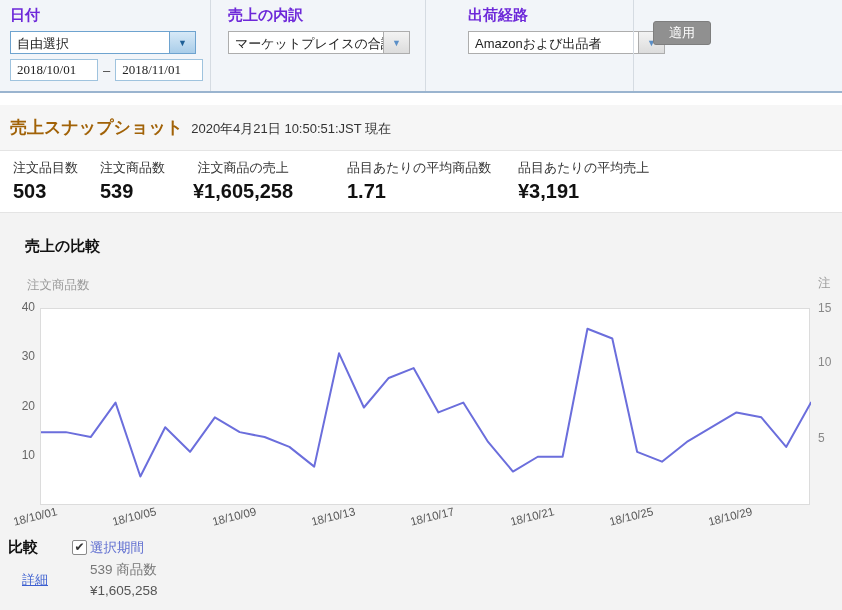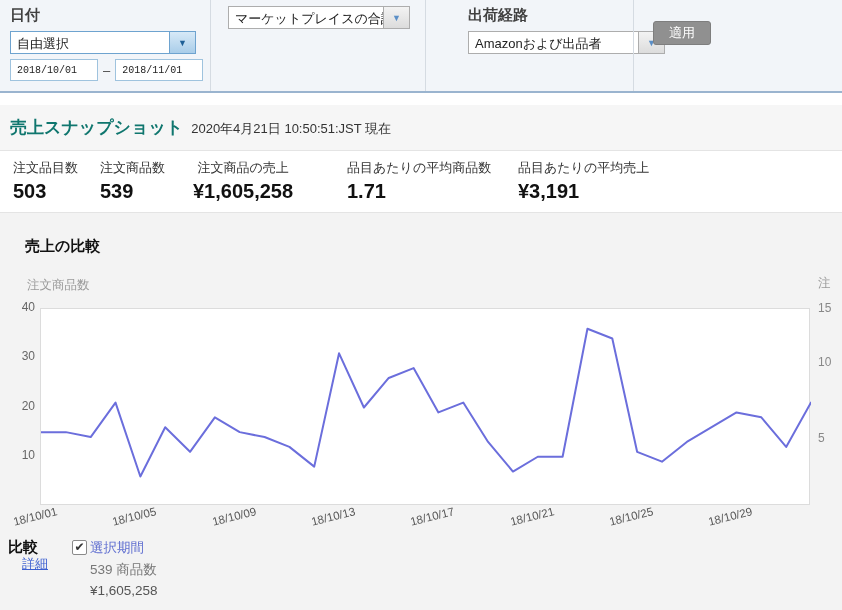--- a/index.html
+++ b/index.html
@@ -8,51 +8,51 @@
     position: relative; width: 842px; height: 610px;
     overflow: hidden; background: #fff;
   }
 
   
   #filter-bar {
     position: absolute; left: 0; top: 0; width: 842px; height: 93px;
     background: #f2f5f9; border-bottom: 2px solid #9ab4cf;
   }
   .filter-group { position: absolute; top: 6px; }
-  .filter-label { font-size: 15px; font-weight: bold; color: #404040; margin-bottom: 6px; }
+  .filter-label { font-size: 15px; font-weight: bold; color: #6d28d9; margin-bottom: 6px; }
   .v-divider { position: absolute; top: 0; width: 1px; height: 91px; background: #d5dbe2; }
 
   .select-box { display: flex; align-items: stretch; background: #fff; height: 23px; }
   .select-box.blue  { border: 1px solid #6ea3cf; width: 186px; }
   .select-box.gray  { border: 1px solid #adadad; }
   .select-value { flex: 1; font-size: 13px; color: #222; padding: 3px 6px; white-space: nowrap; overflow: hidden; }
   .arrow-btn { width: 26px; display: flex; align-items: center; justify-content: center; font-size: 9px; }
   .select-box.blue .arrow-btn { background: linear-gradient(#d7e9f7, #a9cde9); border-left: 1px solid #6ea3cf; color: #1e5f96; }
   .select-box.gray .arrow-btn { background: linear-gradient(#f3f3f3, #dcdcdc); border-left: 1px solid #adadad; color: #5b8fc7; }
 
   .date-range { display: flex; align-items: center; margin-top: 5px; }
   .date-input {
     width: 88px; height: 22px; border: 1px solid #9fc3de; background: #fff;
-    font-size: 10px; color: #222; padding: 2px 6px; font-family: Liberation Mono, monospace;
+    font-size: 13px; color: #222; padding: 2px 6px; font-family: Liberation Serif, serif;
   }
   .range-sep { margin: 0 5px; color: #444; font-size: 13px; }
 
   #apply-button {
     position: absolute; left: 653px; top: 21px; width: 58px; height: 24px;
     background: #909090; color: #fdfdfd; border: 1px solid #7e7e7e; border-radius: 3px;
     font-size: 13px; text-align: center; line-height: 22px; cursor: pointer;
   }
 
   
   #snapshot-header {
     position: absolute; left: 0; top: 105px; width: 842px; height: 46px;
     background: #f6f6f6; border-bottom: 1px solid #e4e4e4;
     display: flex; align-items: center; padding-left: 10px;
   }
-  #snapshot-title { font-size: 17px; font-weight: bold; color: #0f766e; }
+  #snapshot-title { font-size: 17px; font-weight: bold; color: #a16207; }
   #snapshot-timestamp { font-size: 13px; color: #333; margin-left: 8px; padding-top: 3px; }
 
   #stats-band {
     position: absolute; left: 0; top: 152px; width: 842px; height: 61px;
     background: #fff; border-bottom: 1px solid #e4e4e4;
   }
   .stat { position: absolute; top: 7px; }
   .stat-label { font-size: 13px; color: #333; white-space: nowrap; text-align: center; }
   .stat-value { font-size: 20px; font-weight: bold; color: #111; margin-top: 3px; white-space: nowrap; }
 
@@ -69,21 +69,21 @@
   }
   .ytick { position: absolute; left: 0; width: 35px; text-align: right; font-size: 12px; color: #666; }
   .ytick-right { position: absolute; left: 818px; font-size: 12px; color: #888; white-space: nowrap; }
   .xtick {
     position: absolute; font-size: 11.5px; color: #555; white-space: nowrap;
     transform: rotate(-14deg); transform-origin: left top;
   }
 
   
   #compare-label { position: absolute; left: 8px; top: 325px; font-size: 15px; font-weight: bold; color: #111; }
-  #details-link { position: absolute; left: 22px; top: 342px; font-size: 13px; color: #3c5fd0; text-decoration: underline; cursor: pointer; }
+  #details-link { position: absolute; left: 22px; top: 358px; font-size: 13px; color: #3c5fd0; text-decoration: underline; cursor: pointer; }
   #legend-row { position: absolute; left: 72px; top: 326px; display: flex; align-items: flex-start; }
   #legend-checkbox {
     width: 15px; height: 15px; border: 1px solid #8a8a8a; background: #fff; border-radius: 2px;
     font-size: 12px; line-height: 13px; text-align: center; color: #333; cursor: pointer; margin-top: 1px;
   }
   #legend-texts { margin-left: 3px; }
   #legend-period { font-size: 13.5px; color: #5f6ed0; cursor: pointer; }
   #legend-units { font-size: 13.5px; color: #777; margin-top: 4px; }
   #legend-sales { font-size: 13.5px; color: #555; margin-top: 4px; }
 </style>
@@ -103,20 +103,21 @@
       <div class="date-range">
         <input class="date-input" value="2018/10/01" style="">
         <span class="range-sep">–</span>
         <input class="date-input" value="2018/11/01" style="">
       </div>
     </div>
 
     <div class="v-divider" style="left:210px;"></div>
 
     <div class="filter-group" style="left:228px;">
+      <div class="filter-label">売上の内訳</div>
       <div class="select-box gray" style="width:182px;">
         <span class="select-value">マーケットプレイスの合計</span>
         <span class="arrow-btn">▼</span>
       </div>
     </div>
 
     <div class="v-divider" style="left:425px;"></div>
 
     <div class="filter-group" style="left:468px;">
       <div class="filter-label">出荷経路</div>

